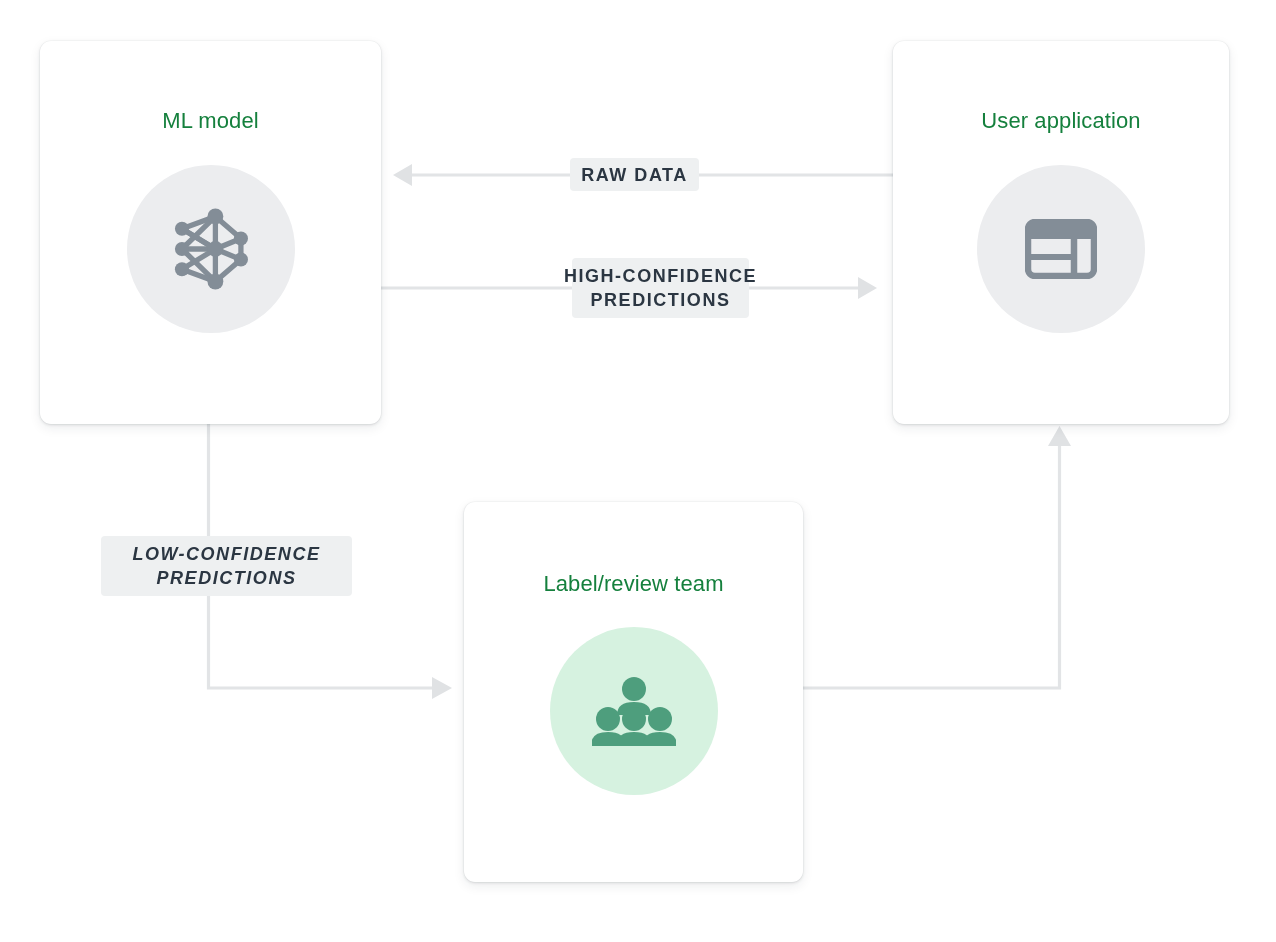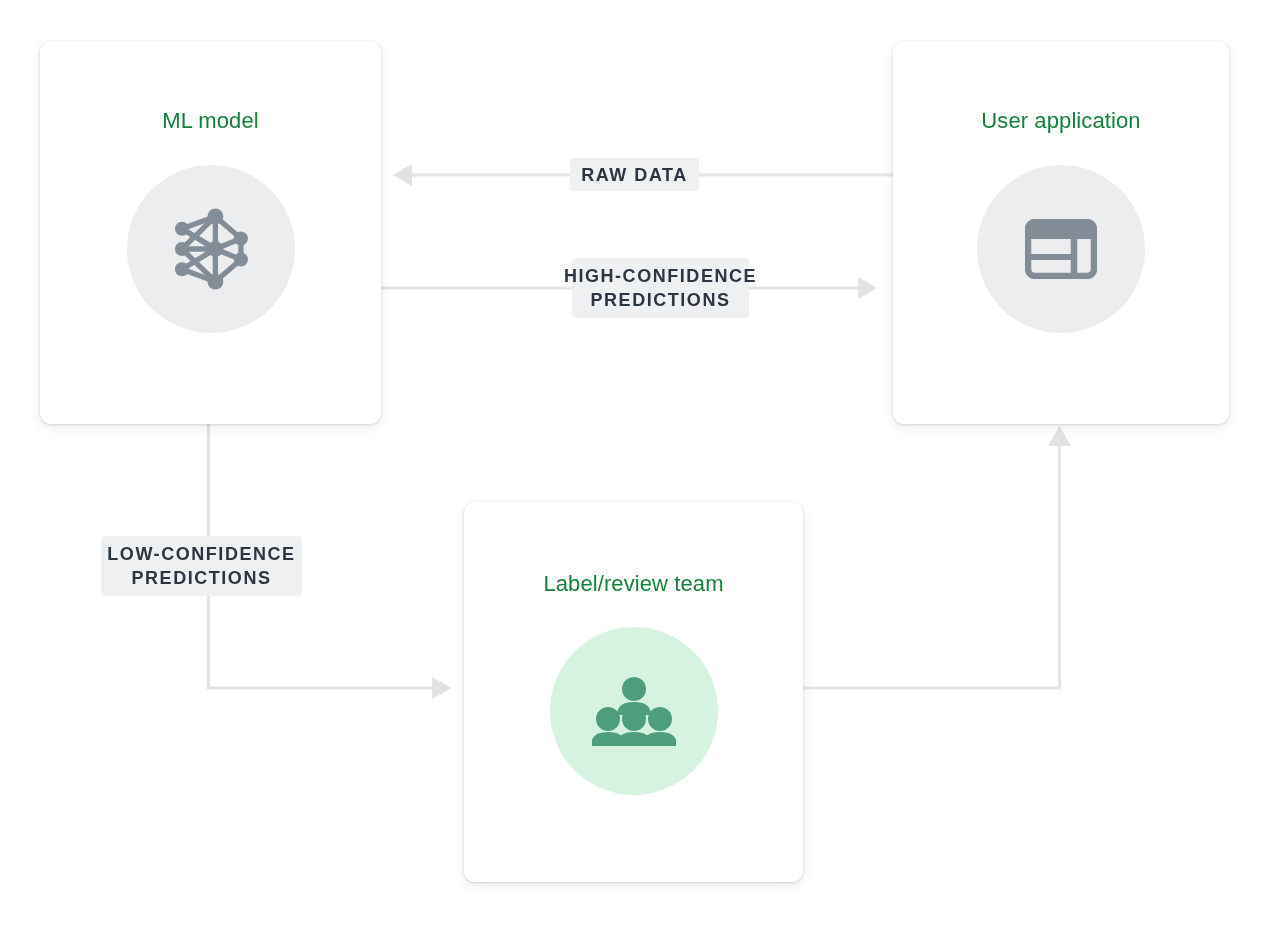--- a/index.html
+++ b/index.html
@@ -133,22 +133,23 @@
   #label-high-conf {
     left: 524px;
     top: 258px;
     width: 177px;
     height: 60px;
     margin-left: 48px;
   }
   #label-low-conf {
     left: 101px;
     top: 536px;
-    width: 201px;
+    width: 251px;
     height: 60px;
+    font-style: italic;
   }
   #label-corrected {
     left: 985px;
     top: 536px;
     width: 152px;
     height: 60px;
   }
 </style>
 </head>
 <body>

